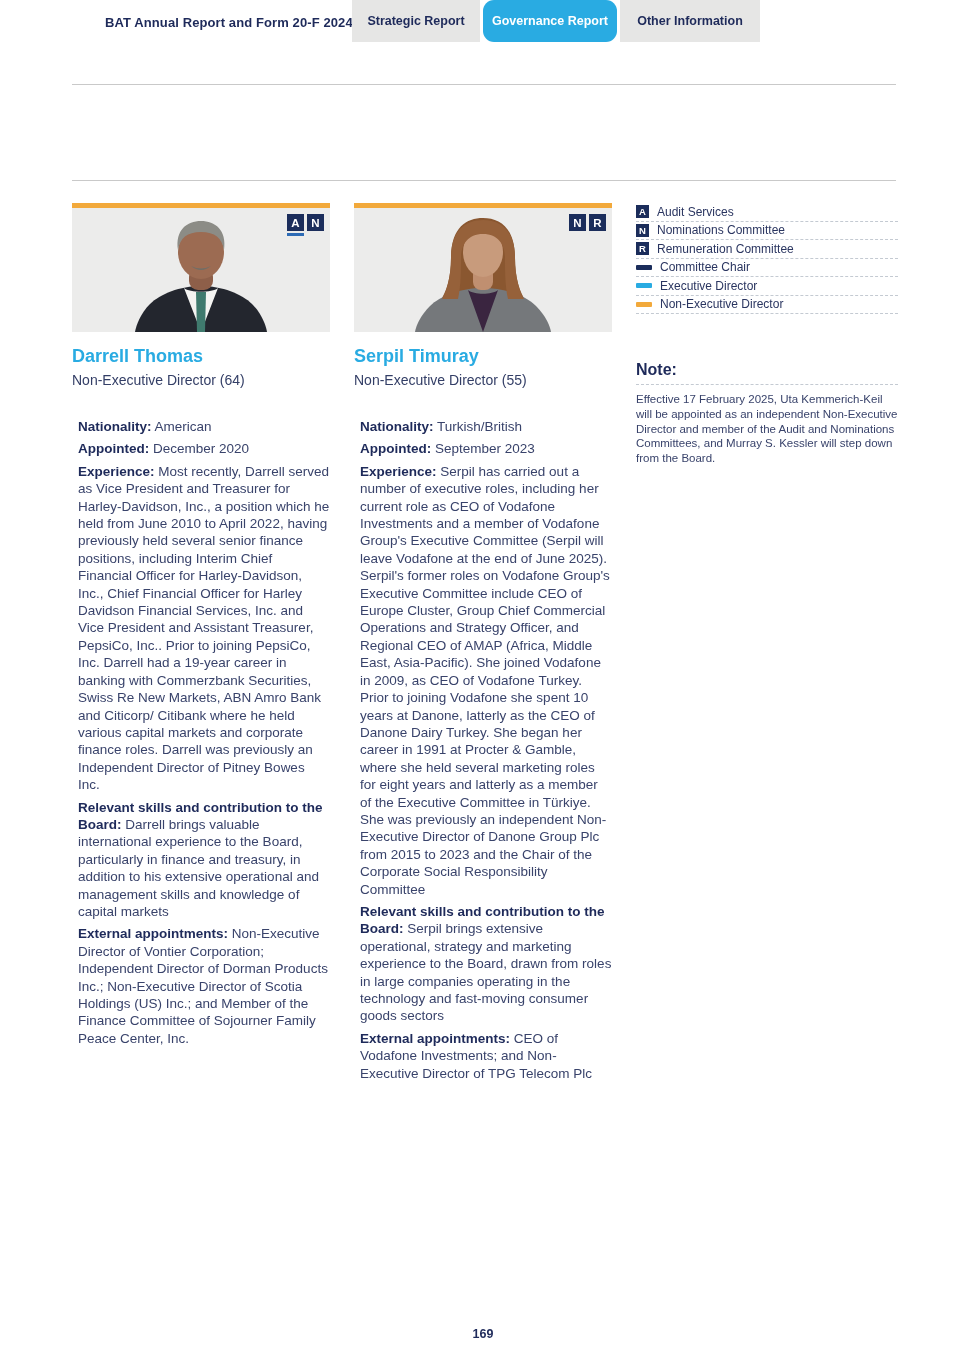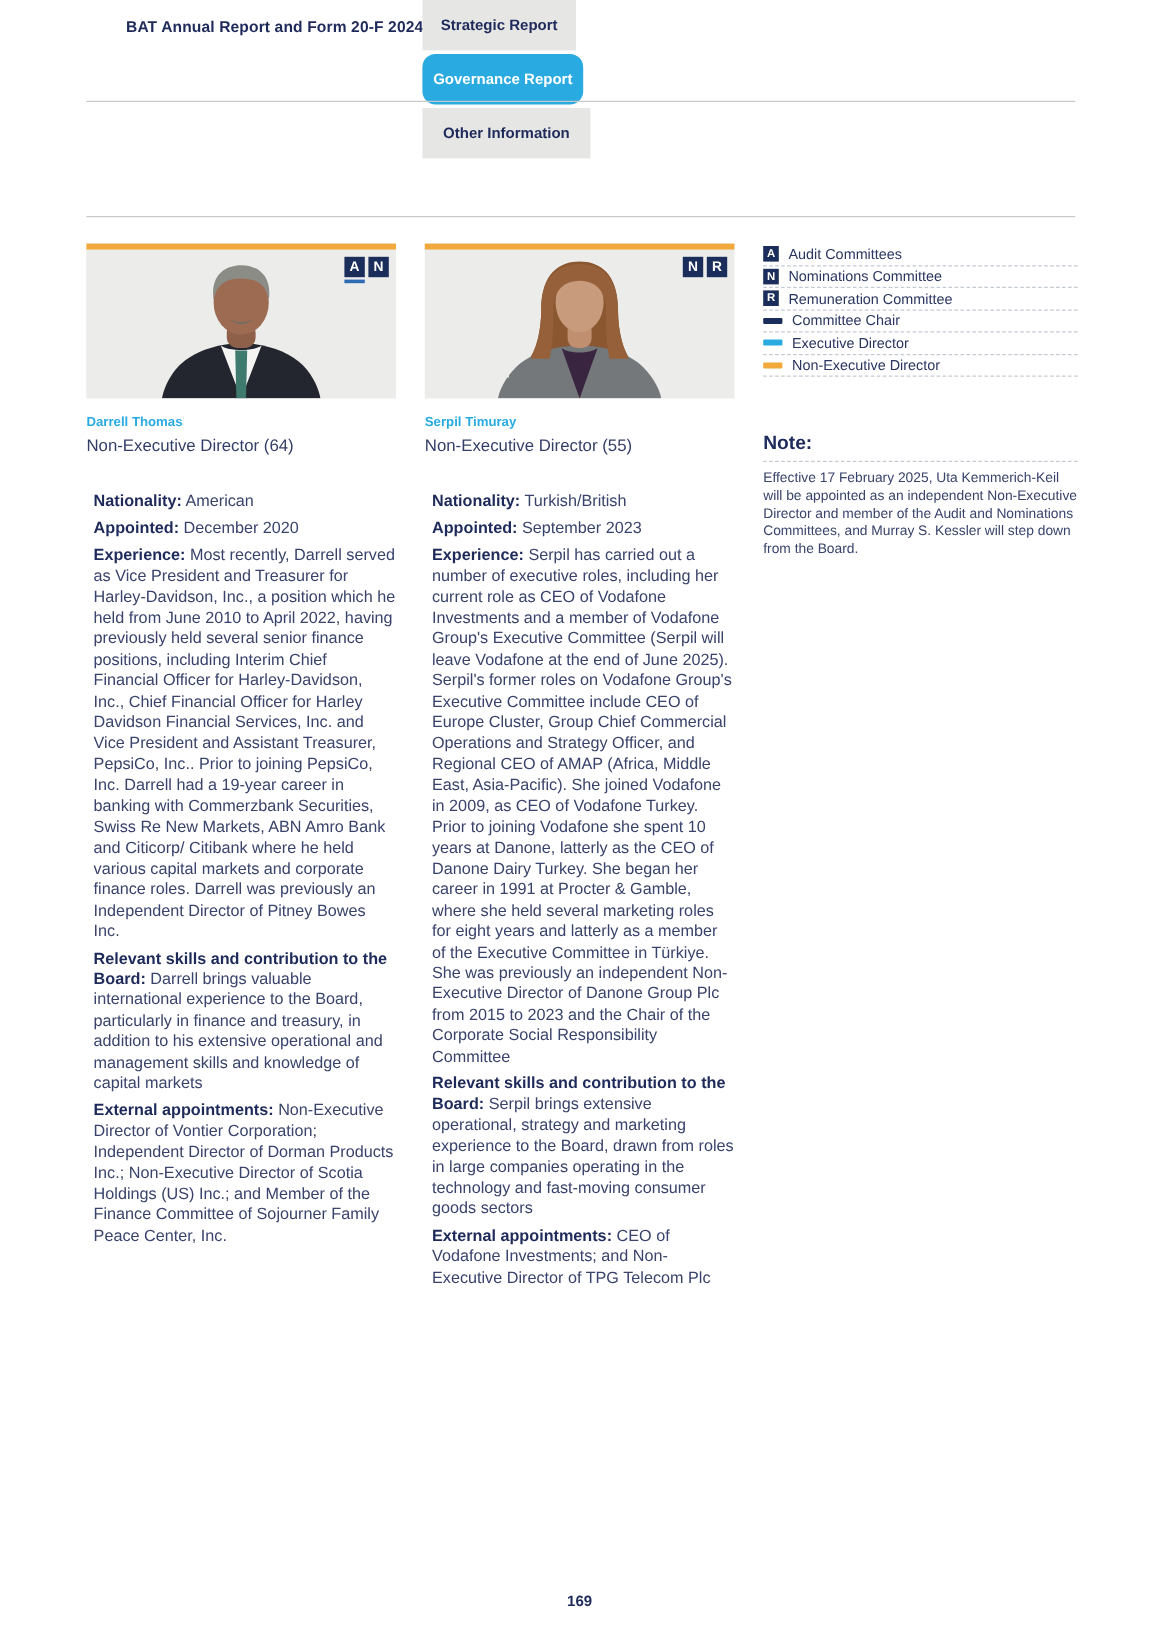--- a/index.html
+++ b/index.html
@@ -6,21 +6,21 @@
   html,body { background:#ffffff; }
   body {
     width:966px; height:1365px; position:relative; overflow:hidden;
     font-family:"Liberation Sans", sans-serif;
     -webkit-font-smoothing:antialiased;
   }
   .brand {
     position:absolute; left:72px; top:15px;
     font-size:13px; font-weight:bold; color:#1E2A5A; letter-spacing:.1px;padding-left:33px;
   }
-  .tabs { position:absolute; left:352px; top:0; display:flex; gap:3px;flex-direction:column; }
+  .tabs { position:absolute; left:352px; top:0; display:flex; gap:3px; }
   .tab {
     height:42px; display:flex; align-items:center; justify-content:center;
     background:#E6E6E5; color:#1E2A5A; font-weight:bold; font-size:12.5px;
     cursor:pointer; text-align:center; padding:0 4px;
   }
   .tab.t0 { width:128px; } .tab.t1 { width:134px;border-radius:11px; } .tab.t2 { width:139px; } .tab.t3 { width:140px; }
   .tab.active { background:#29ABE2; color:#ffffff; }
   .rule { position:absolute; left:72px; width:824px; height:1px; background:#C9C9C9; }
   .rule1 { top:84px; } .rule2 { top:180px; }
 
@@ -33,21 +33,21 @@
     border-top:5px solid #F2A93B; background:#ECECEB; overflow:hidden;
   }
   .photo svg { display:block; width:258px; height:124px; }
   .badges { position:absolute; top:6px; right:6px; display:flex; gap:3px; align-items:flex-start; }
   .badge-col { display:flex; flex-direction:column; gap:2px; }
   .badge {
     width:17px; height:17px; background:#1B2D5B; color:#fff;
     font-weight:bold; font-size:11.5px; display:flex; align-items:center; justify-content:center;
   }
   .chair-line { width:17px; height:3px; background:#2D6BB5; }
-  .name { margin-top:14px; color:#29ABE2; font-weight:bold; font-size:11px; }
+  .name { margin-top:14px; color:#29ABE2; font-weight:bold; font-size:18px; }
   .role { margin-top:5px; color:#333E66; font-size:14px; }
   .bio { margin-top:30px; font-size:13.5px; line-height:17.4px; color:#39436B; }
   .bio p { margin:0 0 5px 6px; }
   .bio .plabel { font-weight:bold; color:#1E2A5A; }
 
   .legend-row {
     display:flex; align-items:center; gap:8px; height:18.5px;
     border-bottom:1px dashed #C4CAD2; font-size:12px; color:#2A3560;
   }
   .mini-badge {
@@ -175,21 +175,21 @@
       <p>
         <span class="plabel">External appointments:</span>
         <span>CEO of Vodafone Investments; and Non-Executive Director of TPG Telecom Plc</span>
       </p>
     </div>
   </div>
 
   <div>
     <div class="legend-row">
       <span class="mini-badge">A</span>
-      <span>Audit Committees</span>
+      <span>Audit Services</span>
     </div>
     <div class="legend-row">
       <span class="mini-badge">N</span>
       <span>Nominations Committee</span>
     </div>
     <div class="legend-row">
       <span class="mini-badge">R</span>
       <span>Remuneration Committee</span>
     </div>
     <div class="legend-row">

